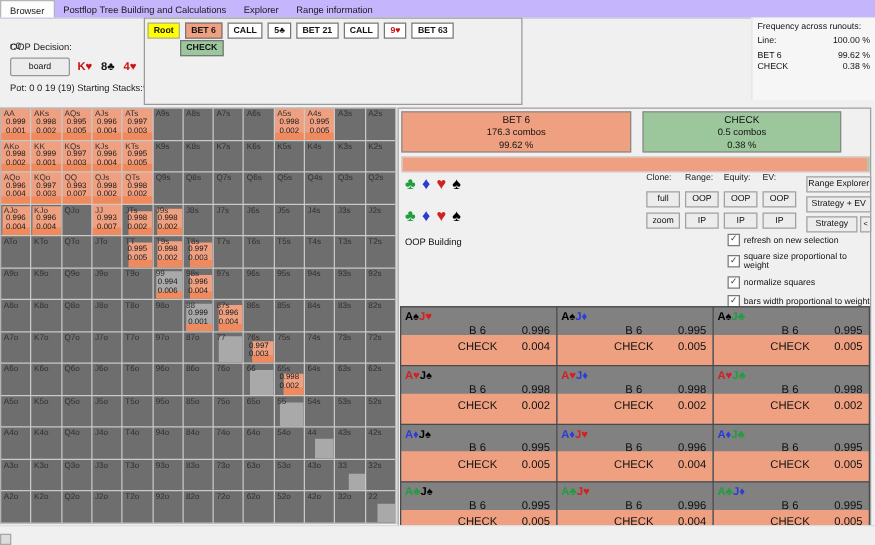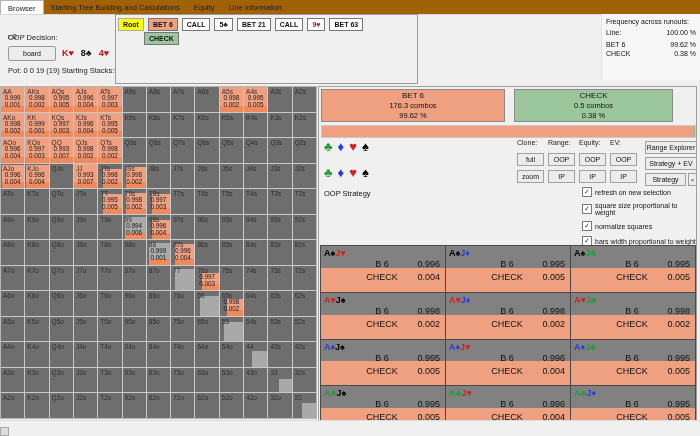--- a/index.html
+++ b/index.html
@@ -1,19 +1,19 @@
 <!DOCTYPE html>
 <html><head>
 <meta charset="utf-8">
 <style>
   html,body{margin:0;padding:0}
   body{width:700px;height:436px;position:relative;font-family:"Liberation Sans",sans-serif;background:#f0f0f0;overflow:hidden;color:#111}
 
   
-  .menubar{position:absolute;left:0;top:0;width:700px;height:14px;background:#a16207;border-bottom:1px solid #d5d5d5;display:flex;align-items:stretch;font-size:7.5px}
+  .menubar{position:absolute;left:0;top:0;width:700px;height:14px;background:#c4b5fd;border-bottom:1px solid #d5d5d5;display:flex;align-items:stretch;font-size:7.5px}
   .tab{padding:2px 7px 1px 7px;display:flex;align-items:center;color:#1a1a1a}
   .tab.active{background:#fdfdfd;border:1px solid #b5b5b5;border-bottom:none}
 
   
   .t{position:absolute;font-size:7.5px;color:#222}
   .board-btn{position:absolute;left:8px;top:46px;width:46px;height:13px;background:#ececec;border:1px solid #989898;border-radius:2px;font-size:7px;display:flex;align-items:center;justify-content:center}
   .cards{position:absolute;left:62px;top:48px;font-size:9px;font-weight:bold;display:flex;gap:7px}
   .card-red{color:#cc1111}.card-black{color:#111}
 
   
@@ -86,23 +86,23 @@
 
   
   .statusbar{position:absolute;left:0;top:420px;width:700px;height:16px;background:#f0f0f0;border-top:1px solid #dcdcdc}
   .stub{position:absolute;left:0;top:6px;width:9px;height:9px;background:#dcdcdc;border:1px solid #a8a8a8;box-sizing:border-box}
 </style>
 </head>
 <body>
 
 <div class="menubar">
     <div class="tab active">Browser</div>
-    <div class="tab">Starting Tree Building and Calculations</div>
-    <div class="tab">Equity</div>
-    <div class="tab">Line information</div>
+    <div class="tab">Postflop Tree Building and Calculations</div>
+    <div class="tab">Explorer</div>
+    <div class="tab">Range information</div>
   </div>
 
 <div class="t" style="left:8px;top:33px">OOP Decision:</div>
 <div class="t" style="left:8px;top:32px">r:0</div>
 <div class="board-btn">board</div>
 <div class="cards">
     <span class="card-red">K♥</span>
     <span class="card-black">8♣</span>
     <span class="card-red">4♥</span>
   </div>
@@ -806,21 +806,21 @@
       <div class="sbtn">IP</div>
       <div class="sbtn">IP</div>
       <div class="sbtn">IP</div>
     </div>
 
   <div class="sbtn abs re">Range Explorer</div>
   <div class="sbtn abs sev">Strategy + EV</div>
   <div class="sbtn abs st">Strategy</div>
   <div class="sbtn abs col">&lt;</div>
 
-  <div class="oop-strat">OOP Strategy</div>
+  <div class="oop-strat">OOP Building</div>
   <div class="cbs">
       <div class="cb">
         <span class="box">✓</span>
         <span>refresh on new selection</span>
       </div>
       <div class="cb">
         <span class="box">✓</span>
         <span>square size proportional to weight</span>
       </div>
       <div class="cb">

